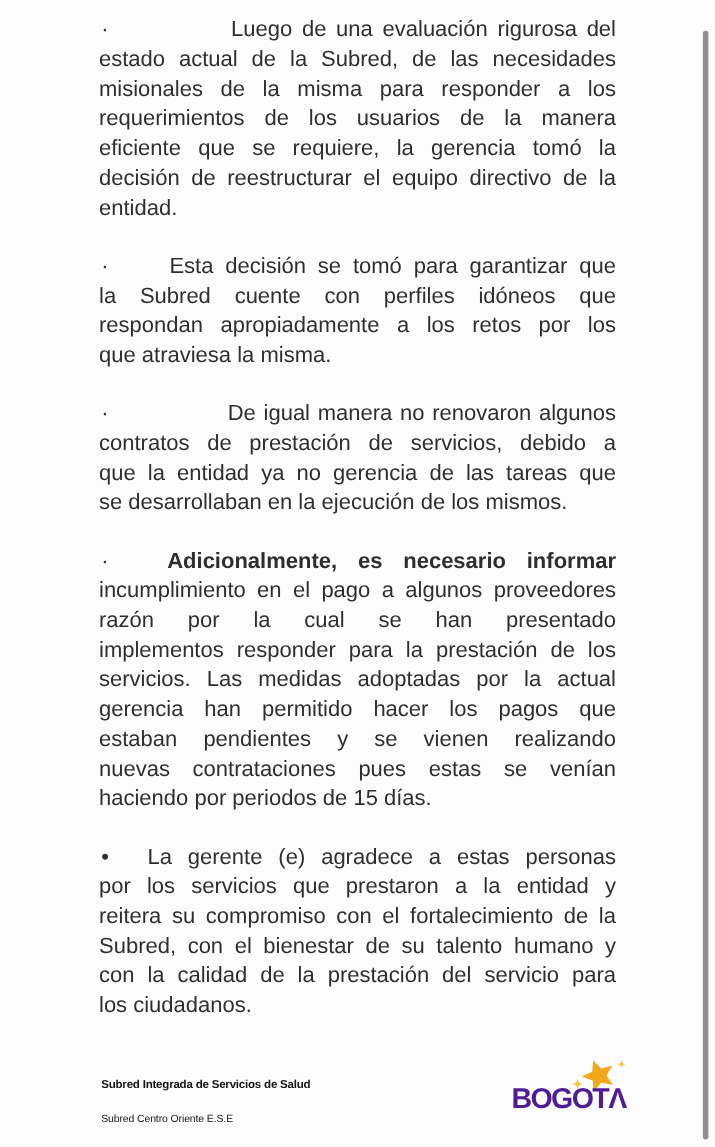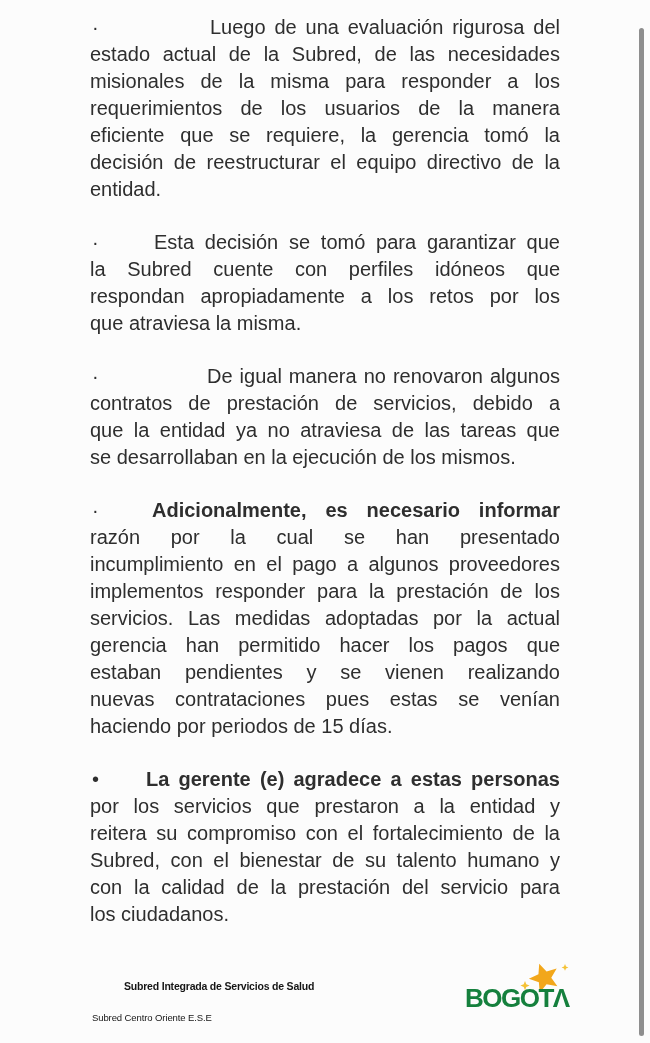--- a/index.html
+++ b/index.html
@@ -37,33 +37,32 @@
   }
   .line.first .ftext {
     display: block;
     text-align: justify;
     text-align-last: justify;
   }
   .p0 .ftext { margin-left: 120px; }
   .p1 .ftext { margin-left: 64px; }
   .p2 .ftext { margin-left: 117px; }
   .p3 .ftext { margin-left: 62px; font-weight: bold; }
-  .p4 .ftext { margin-left: 56px; font-weight: bold; }
+  .p4 .ftext { margin-left: 44px; }
 
   .org {
     position: absolute;
     left: 92px;
     top: 980px;
     color: #151515;
   }
   .org-name {
     font-weight: bold;
     font-size: 10.5px;
     letter-spacing: -0.2px;
-    margin-left: 32px;
   }
   .org-sub {
     font-size: 9.5px;
     font-weight: 500;
     margin-top: 20px;
     letter-spacing: -0.1px;
   }
 
   .logo {
     position: absolute;
@@ -72,21 +71,21 @@
     width: 120px;
     height: 60px;
   }
   .logo-text {
     position: absolute;
     left: 3px;
     top: 25px;
     font-size: 26px;
     line-height: 26px;
     font-weight: 700;
-    color: #15803d;
+    color: #4c1d95;
     letter-spacing: -1.5px;
     white-space: nowrap;
   }
   .logo-star {
     position: absolute;
     left: 54px;
     top: 0px;
   }
 
   .scrollbar-thumb {
@@ -128,31 +127,31 @@
       <div class="line">respondan apropiadamente a los retos por los</div>
       <div class="line plast">que atraviesa la misma.</div>
     </div>
 
     <div class="para p2">
       <div class="line first">
         <span class="bullet">·</span>
         <span class="ftext">De igual manera no renovaron algunos</span>
       </div>
       <div class="line">contratos de prestación de servicios, debido a</div>
-      <div class="line">que la entidad ya no atraviesa de las tareas que</div>
+      <div class="line">que la entidad ya no gerencia de las tareas que</div>
       <div class="line plast">se desarrollaban en la ejecución de los mismos.</div>
     </div>
 
     <div class="para p3">
       <div class="line first">
         <span class="bullet">·</span>
         <span class="ftext">Adicionalmente, es necesario informar que</span>
       </div>
+      <div class="line">incumplimiento en el pago a algunos proveedores</div>
       <div class="line">razón por la cual se han presentado</div>
-      <div class="line">incumplimiento en el pago a algunos proveedores</div>
       <div class="line">implementos responder para la prestación de los</div>
       <div class="line">servicios. Las medidas adoptadas por la actual</div>
       <div class="line">gerencia han permitido hacer los pagos que</div>
       <div class="line">estaban pendientes y se vienen realizando</div>
       <div class="line">nuevas contrataciones pues estas se venían</div>
       <div class="line plast">haciendo por periodos de 15 días.</div>
     </div>
 
     <div class="para p4">
       <div class="line first">

